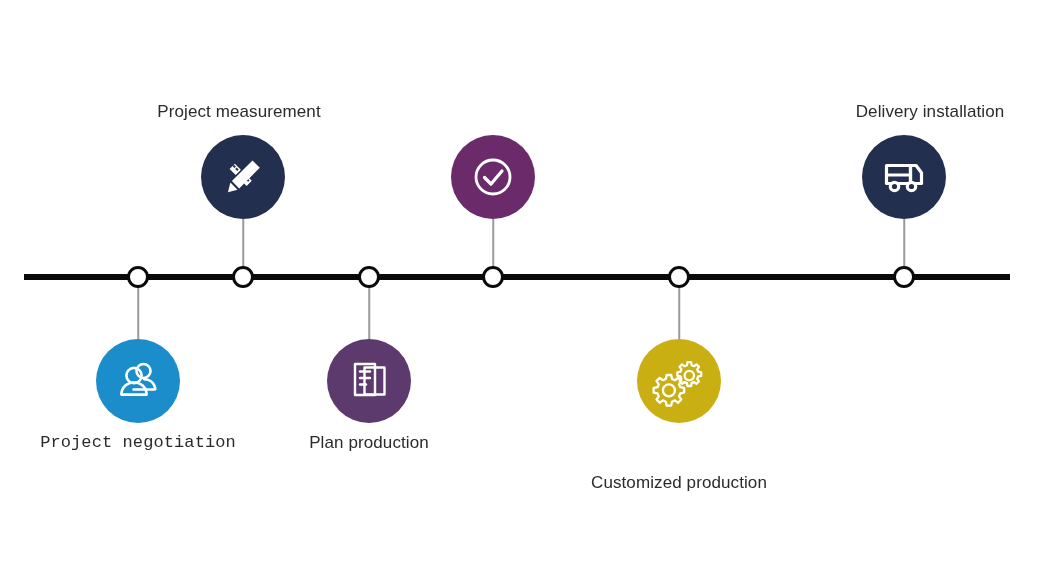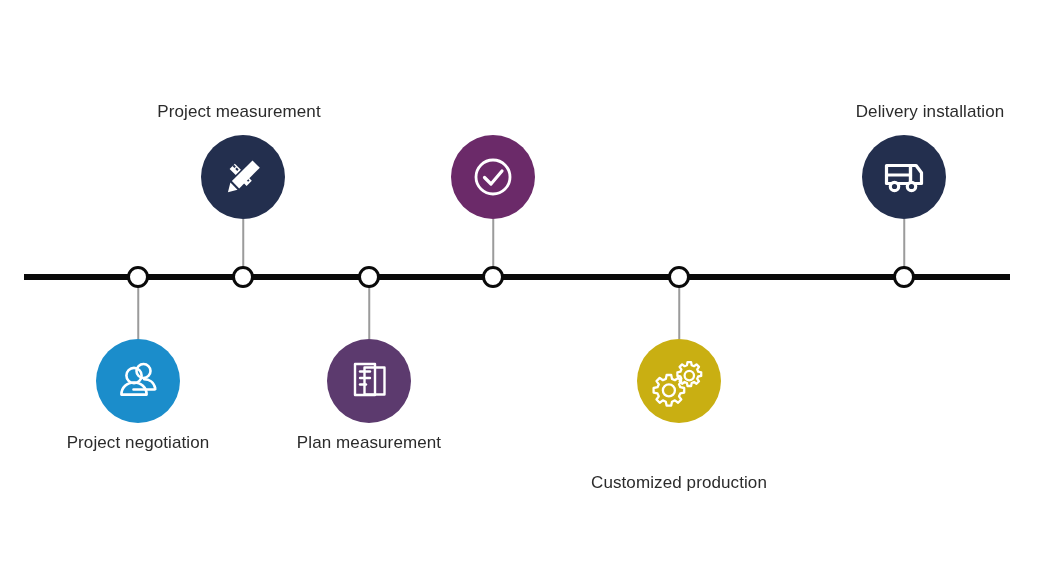--- a/index.html
+++ b/index.html
@@ -87,21 +87,21 @@
   <div class="bubble" style="left:138px; top:381px; background:#1B8DCB;">
     <svg width="50" height="50" viewBox="0 0 50 50">
       <g fill="none" stroke="#ffffff" stroke-width="2.6" stroke-linecap="round" stroke-linejoin="round">
         <circle cx="30.5" cy="15" r="7"></circle>
         <path d="M20.5 33.5 h21 a0.8 0.8 0 0 0 0.8 -1 c-1.2 -6.2 -6.1 -9.4 -11.3 -9.4"></path>
         <circle cx="21" cy="19.5" r="7.6"></circle>
         <path d="M8.4 38.6 c0 -7.3 5.7 -12.1 12.6 -12.1 c6.9 0 12.6 4.8 12.6 12.1 z"></path>
       </g>
     </svg>
   </div>
-  <div class="label" style="left:138px; top:433px;">Project negotiation</div>
+  <div class="label" style="left:138px; top:433px;font-family:Liberation Mono, monospace;">Project negotiation</div>
 
   <div class="stem" style="left:243px; top:219px; height:55px;"></div>
   <div class="node-marker" style="left:243px;"></div>
   <div class="bubble" style="left:243px; top:177px; background:#232F4E;">
     <svg width="48" height="48" viewBox="0 0 48 48">
       <g fill="#ffffff">
 
         <path d="M33.5 7.5 l7.3 7.3 l-20.6 20.6 l-7.3 -7.3 z"></path>
         <path d="M11.4 29.6 l7.1 7.1 l-9.6 2.5 z"></path>
 
@@ -122,21 +122,21 @@
     <svg width="46" height="46" viewBox="0 0 46 46">
       <g fill="none" stroke="#ffffff" stroke-width="2.4" stroke-linejoin="round" stroke-linecap="round">
         <path d="M14.5 7.5 h20 v27 h-20 z" transform="translate(4,2)"></path>
         <path d="M9 6 h20 v31 h-20 z"></path>
         <line x1="14" y1="13.5" x2="24" y2="13.5"></line>
         <line x1="14" y1="20" x2="24" y2="20"></line>
         <line x1="14" y1="26.5" x2="20" y2="26.5"></line>
       </g>
     </svg>
   </div>
-  <div class="label" style="left:369px; top:433px;">Plan measurement</div>
+  <div class="label" style="left:369px; top:433px;">Plan production</div>
 
   <div class="stem" style="left:493px; top:219px; height:55px;"></div>
   <div class="node-marker" style="left:493px;"></div>
   <div class="bubble" style="left:493px; top:177px; background:#6B2A69;">
     <svg width="52" height="52" viewBox="0 0 52 52">
       <g fill="none" stroke="#ffffff" stroke-linecap="round" stroke-linejoin="round">
         <circle cx="26" cy="26" r="17" stroke-width="2.8"></circle>
         <path d="M17.5 26.5 l6.5 6.5 l11 -13" stroke-width="3.2"></path>
       </g>
     </svg>

